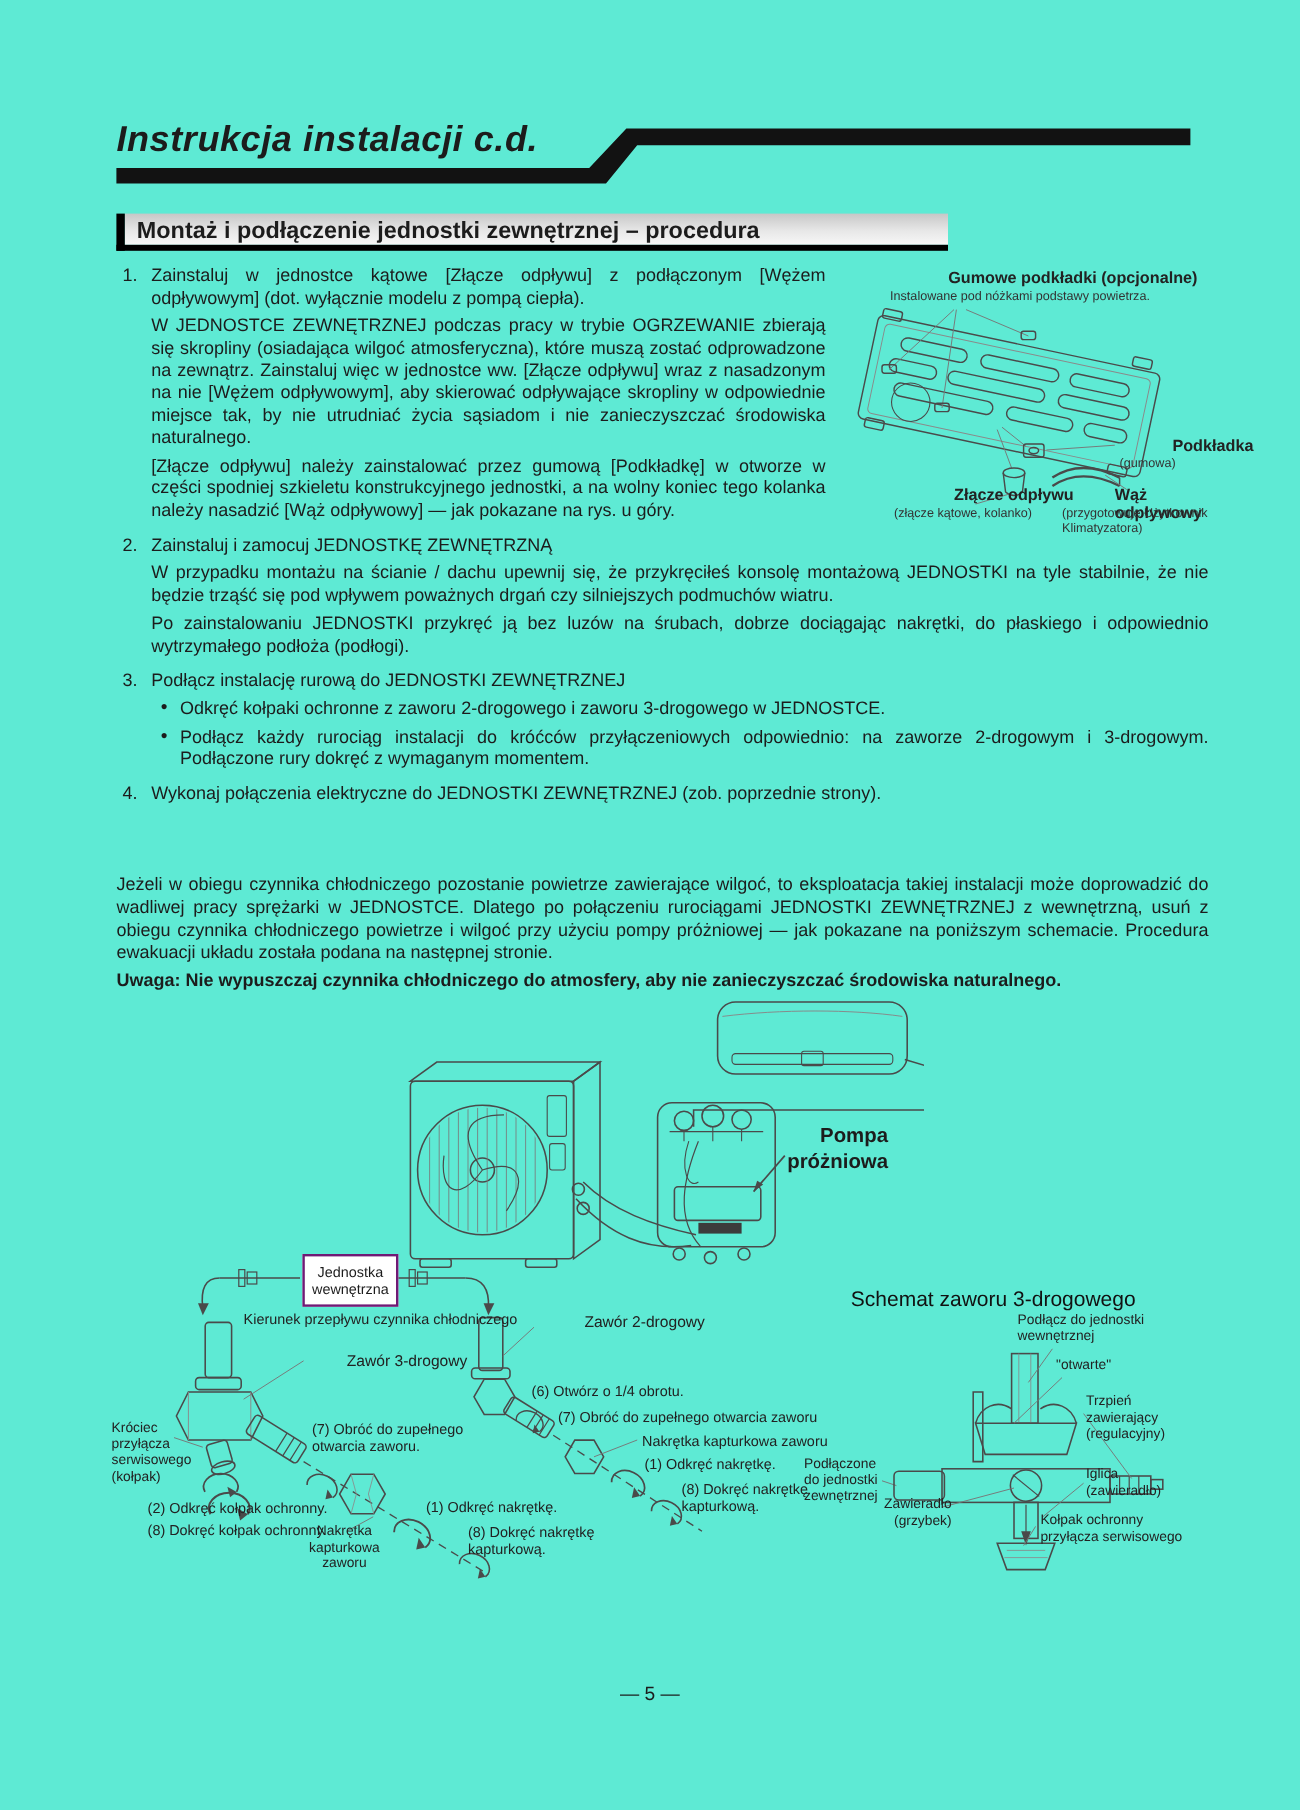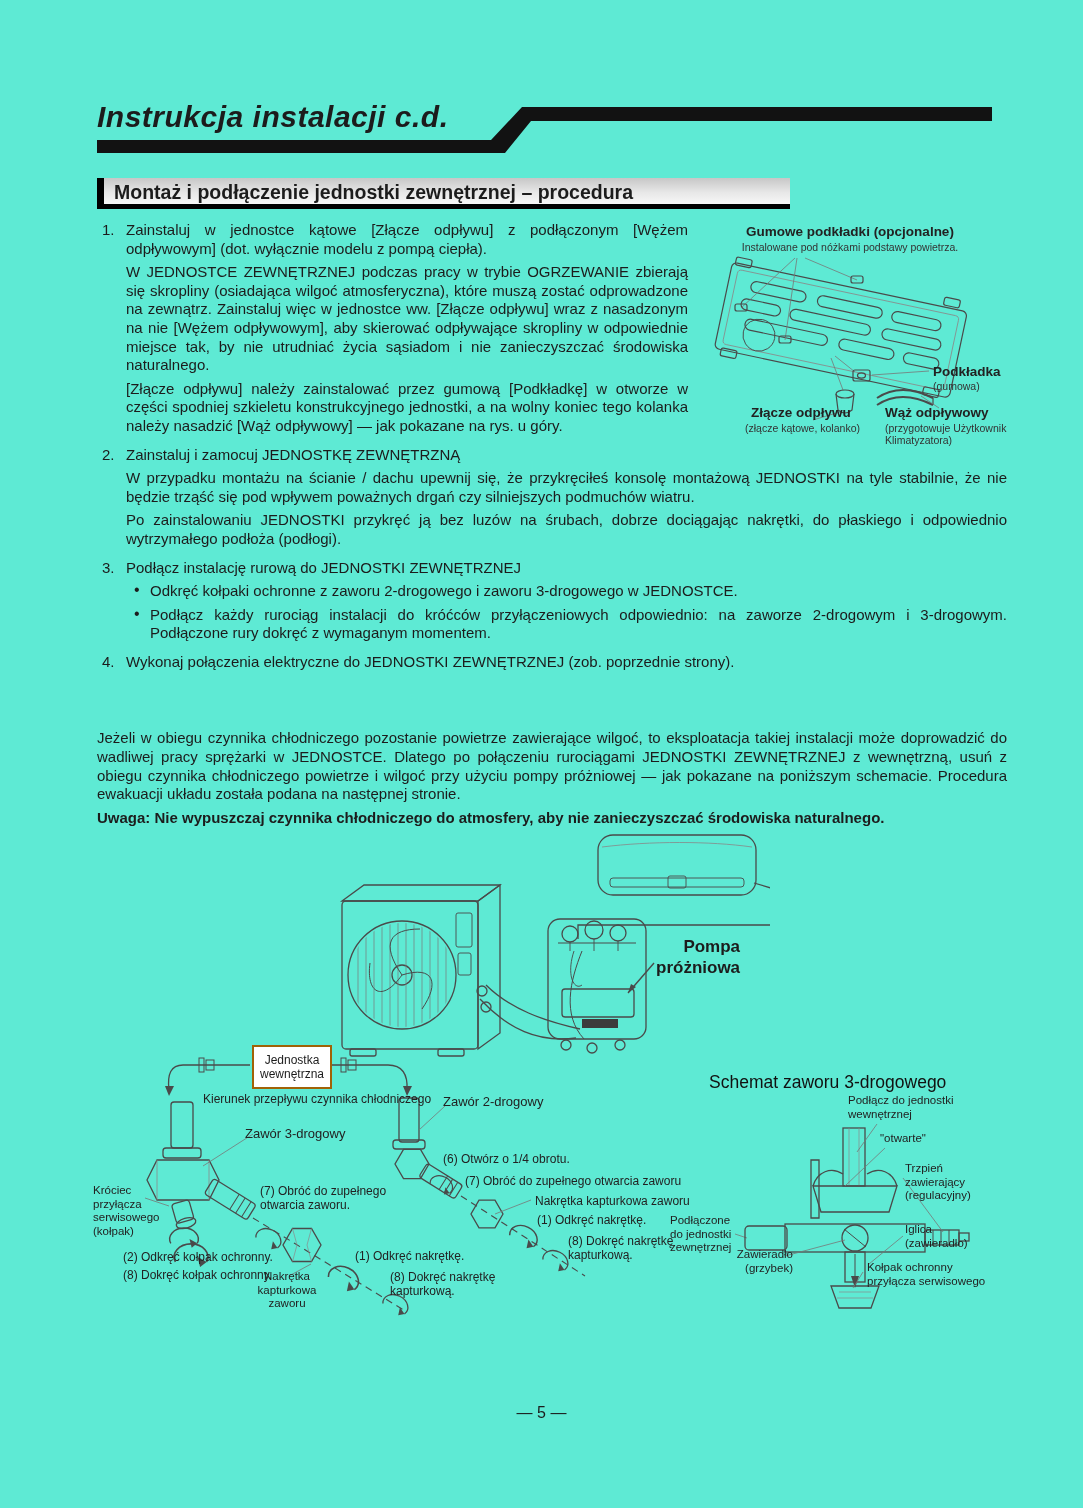--- a/index.html
+++ b/index.html
@@ -34,26 +34,26 @@
 
   .page-num{position:absolute;left:0;top:1404px;width:1083px;text-align:center;font-size:16px;}
 
   
   .diag{position:absolute;}
   #diag-base{left:685px;top:224px;width:330px;height:240px;}
   #diag-evac{left:330px;top:833px;width:440px;height:235px;}
   #diag-valves{left:85px;top:1040px;width:930px;height:305px;}
 
   .lbl{position:absolute;white-space:pre-line;font-size:11.5px;line-height:13.5px;color:#222;}
-  .lbl.b13{font-size:13.5px;font-weight:bold;line-height:15px;}
+  .lbl.b13{font-size:13.5px;font-weight:bold;line-height:15px;margin-left:44px;}
   .lbl.s10{font-size:10.5px;line-height:12px;color:#333;}
   .lbl.t12{font-size:12px;line-height:14px;}
   .lbl.c{text-align:center;}
   svg{position:absolute;left:0;top:0;}
-  .box-label{position:absolute;border:2px solid #a16207;background:#fff;display:flex;
+  .box-label{position:absolute;border:2px solid #701a75;background:#fff;display:flex;
              align-items:center;justify-content:center;text-align:center;
              font-size:12px;line-height:14px;white-space:pre-line;}
   .schem-title{position:absolute;font-size:17.5px;color:#111;}
   .pump-lbl{position:absolute;font-size:17px;font-weight:bold;line-height:21px;white-space:pre-line;text-align:right;}
 </style>
 </head>
 <body>
 
 <div class="page">
 

